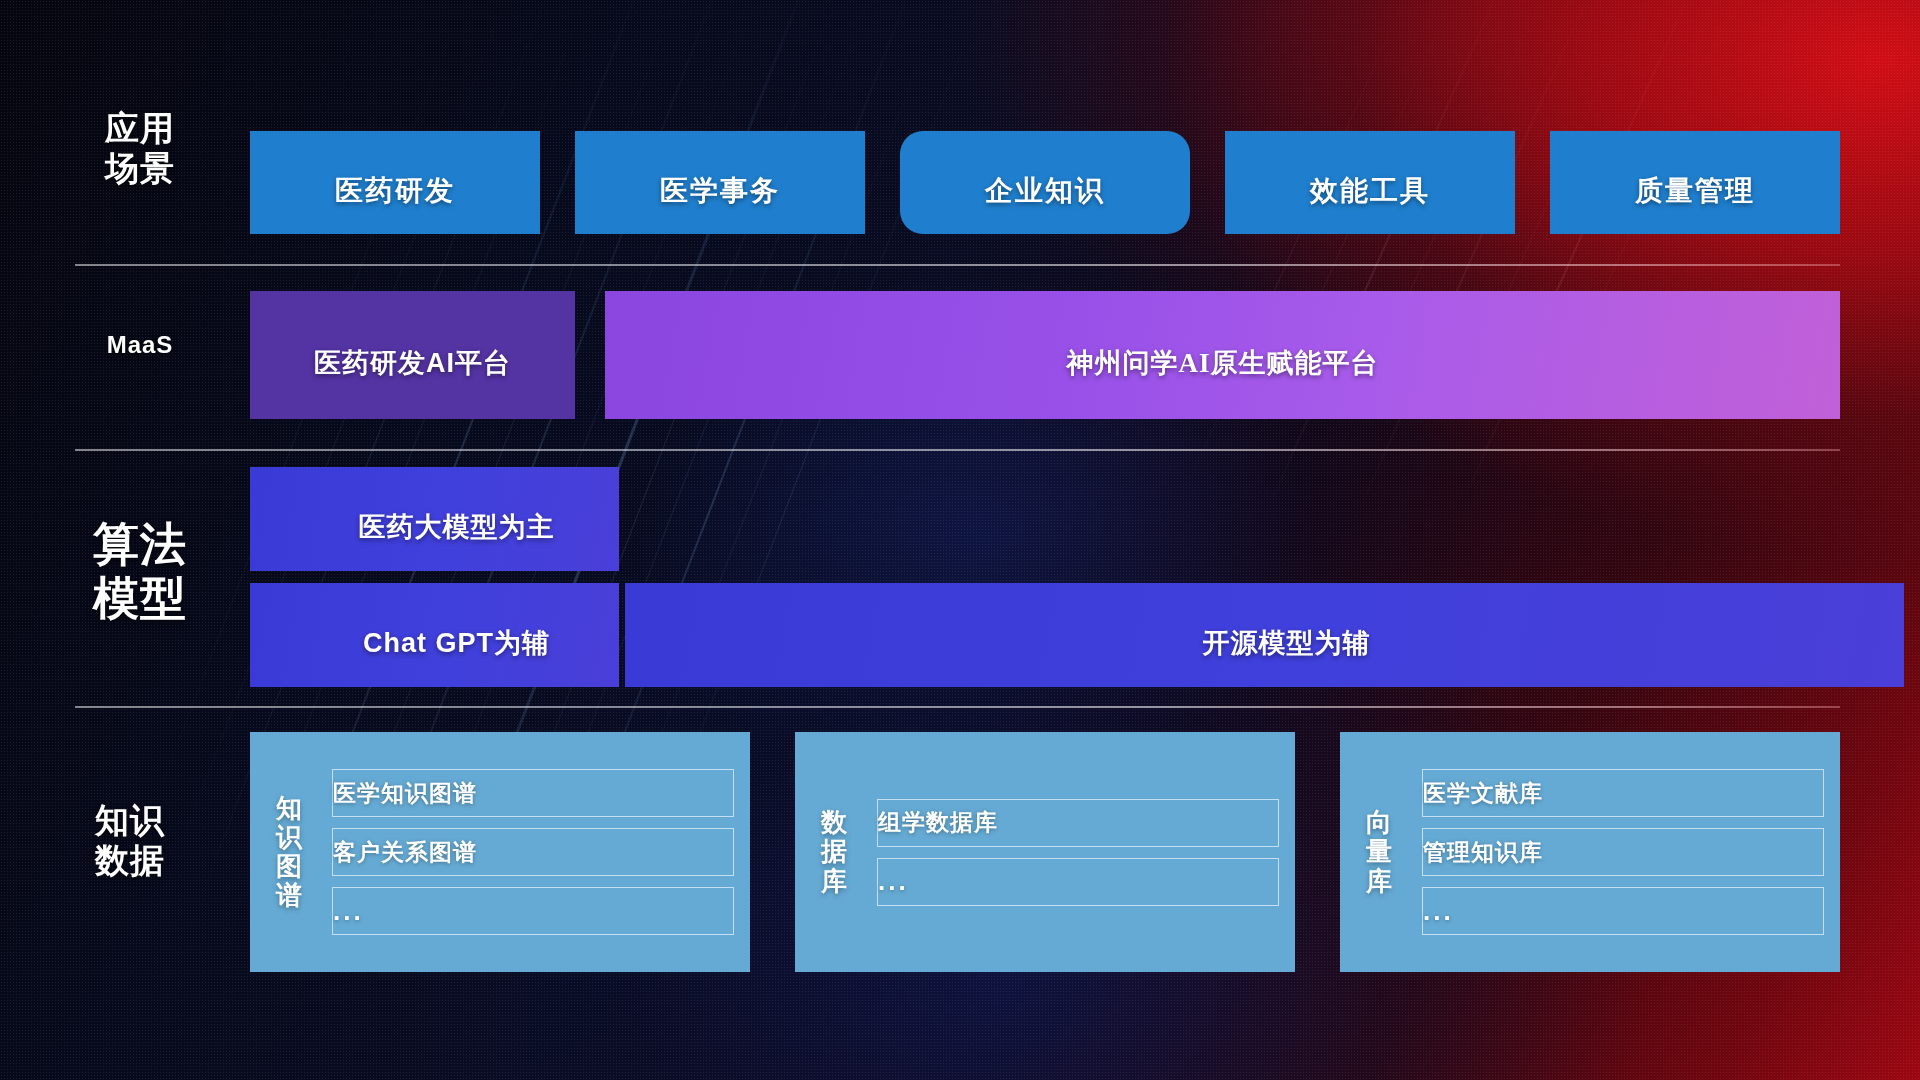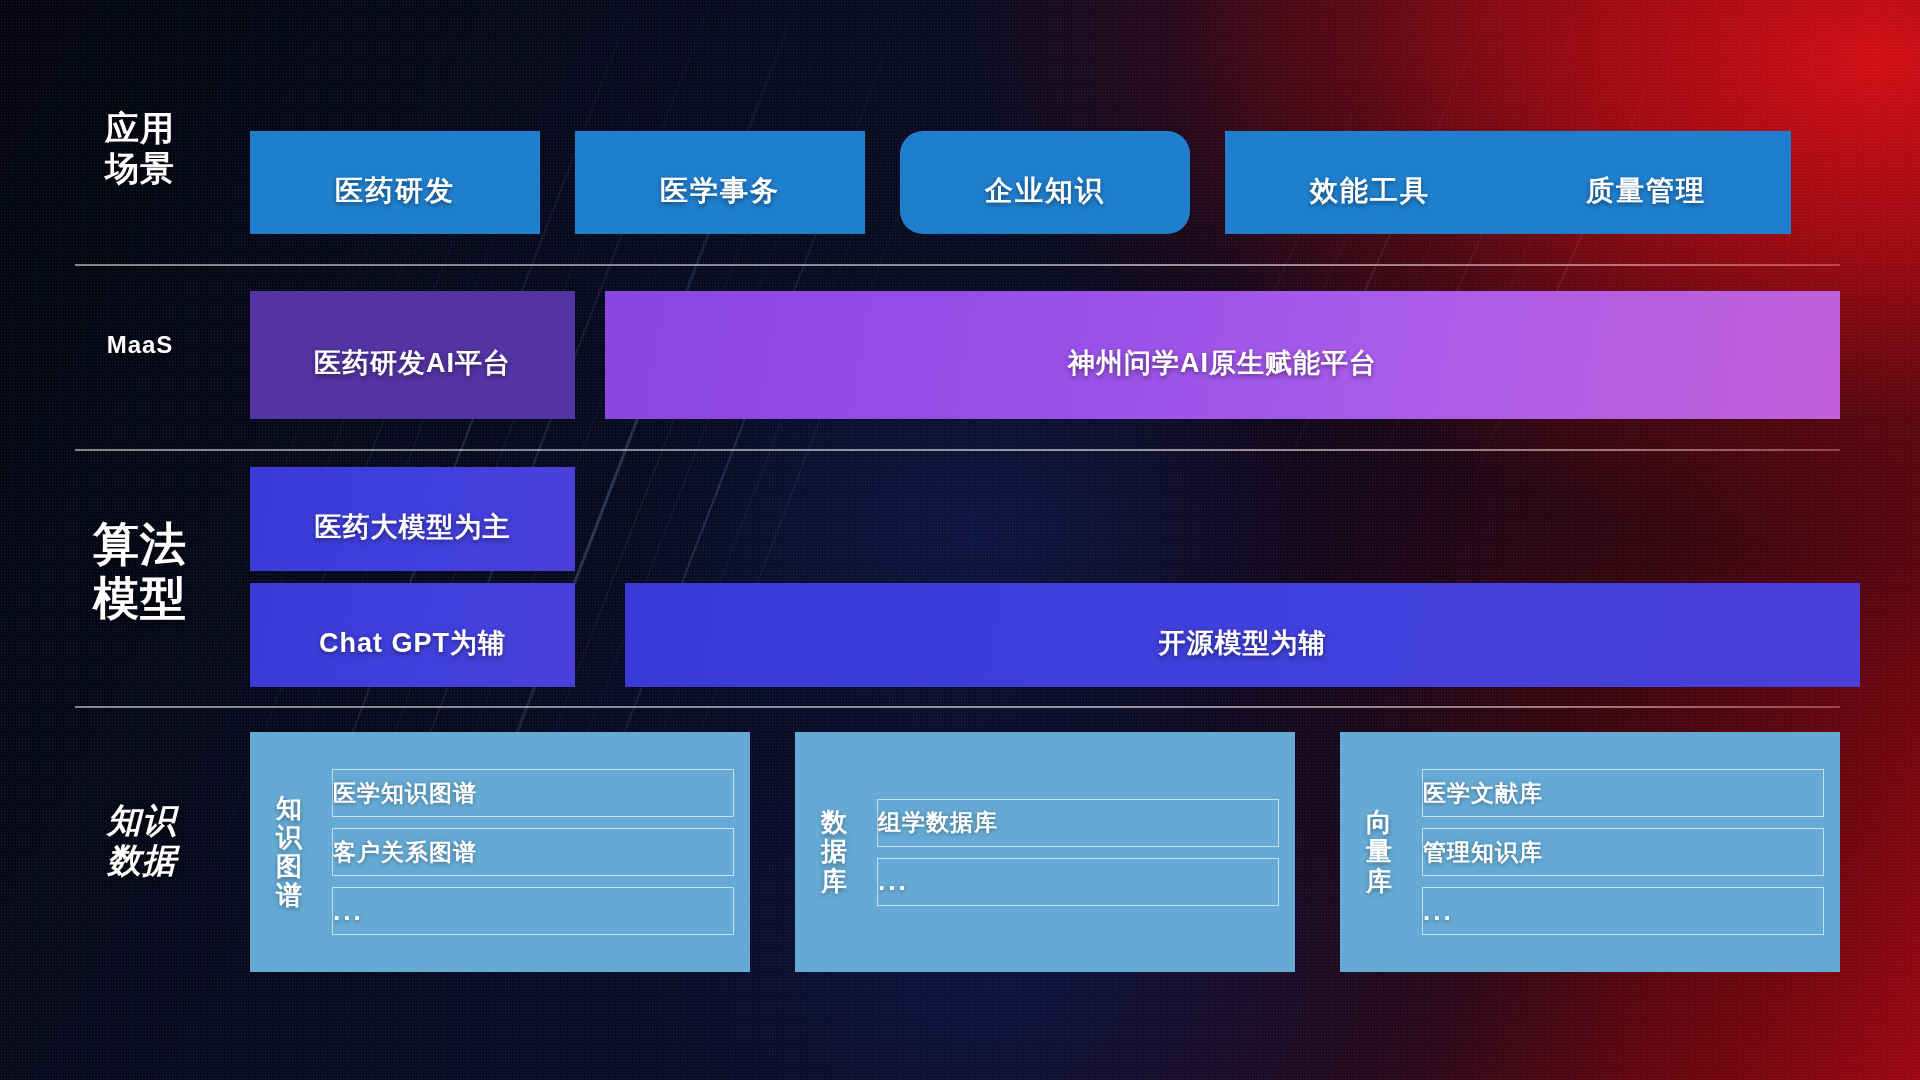--- a/index.html
+++ b/index.html
@@ -41,25 +41,25 @@
     background-image:radial-gradient(rgba(255,255,255,.12) .6px, rgba(0,0,0,0) .7px);
     background-size:4px 4px;}
   .cell span{position:relative;z-index:2;margin-top:16px;}
 
   .app-cell{background-color:#1f7fce;font-size:28px;letter-spacing:2px;
     background-image:radial-gradient(rgba(255,255,255,.10) .6px, rgba(0,0,0,0) .7px);background-size:4px 4px;}
   .maas-left{background-color:#5433a3;font-size:27px;letter-spacing:1px;}
   .maas-right{font-size:27px;letter-spacing:1px;
     background-image:radial-gradient(rgba(255,255,255,.10) .6px,rgba(0,0,0,0) .7px),
       linear-gradient(100deg,#8b46e0 0%,#9850e8 38%,#a85bea 62%,#c160d8 100%);
-    background-size:4px 4px,auto;}
+    background-size:4px 4px,auto;font-family:Liberation Serif, serif;}
   .algo-cell{background-color:#3a3ad6;font-size:27px;letter-spacing:1px;
     background-image:radial-gradient(rgba(255,255,255,.10) .6px,rgba(0,0,0,0) .7px),
       linear-gradient(100deg,#3a3ad6 0%,#4040dc 55%,#4a3fd8 100%);
-    background-size:4px 4px,auto;}
+    background-size:4px 4px,auto;padding-left:44px;}
 
   .kgroup{position:absolute;background-color:#65aad4;display:flex;align-items:center;
     background-image:radial-gradient(rgba(255,255,255,.10) .6px,rgba(0,0,0,0) .7px);background-size:4px 4px;}
   .kgroup .ktitle{width:78px;flex:0 0 78px;color:#fff;font-weight:700;font-size:26px;
     line-height:1.12;text-align:center;letter-spacing:0;text-shadow:0 2px 5px rgba(0,0,0,.35);
     display:flex;align-items:center;justify-content:center;}
   .kgroup .ktitle em{font-style:normal;display:block;}
   .kitems{flex:1;display:flex;flex-direction:column;justify-content:center;gap:11px;
     padding:14px 16px 14px 4px;}
   .kitem{height:46px;border:1px solid rgba(255,255,255,.62);display:flex;align-items:center;
@@ -110,21 +110,21 @@
   </div>
   <div class="cell app-cell" style="left:575px;top:131px;width:290px;height:103px;">
     <span>医学事务</span>
   </div>
   <div class="cell app-cell" style="left:900px;top:131px;width:290px;height:103px;border-radius:23px;">
     <span>企业知识</span>
   </div>
   <div class="cell app-cell" style="left:1225px;top:131px;width:290px;height:103px;">
     <span>效能工具</span>
   </div>
-  <div class="cell app-cell" style="left:1501px;top:131px;width:290px;height:103px;">
+  <div class="cell app-cell" style="left:1550px;top:131px;width:290px;height:103px;">
     <span>质量管理</span>
   </div>
 
   <div class="divider" style="top:264px;"></div>
 
   <div class="row-label" style="left:75px;top:331px;width:130px;font-size:24px;">
     <div>MaaS</div>
   </div>
 
   <div class="cell maas-left" style="left:250px;top:291px;width:325px;height:128px;">
@@ -146,21 +146,21 @@
   </div>
   <div class="cell algo-cell" style="left:250px;top:583px;width:325px;height:104px;">
     <span>Chat GPT为辅</span>
   </div>
   <div class="cell algo-cell" style="left:625px;top:583px;width:1235px;height:104px;">
     <span>开源模型为辅</span>
   </div>
 
   <div class="divider" style="top:706px;"></div>
 
-  <div class="row-label" style="left:77px;top:800px;width:130px;font-size:34px;font-style:italic;">
+  <div class="row-label" style="left:65px;top:800px;width:130px;font-size:34px;">
     <div>知识</div>
     <div>数据</div>
   </div>
 
   <div class="kgroup" style="left:250px;top:732px;width:500px;height:240px;">
     <div class="ktitle">
       <div>
         <em>知</em>
         <em>识</em>
         <em>图</em>

